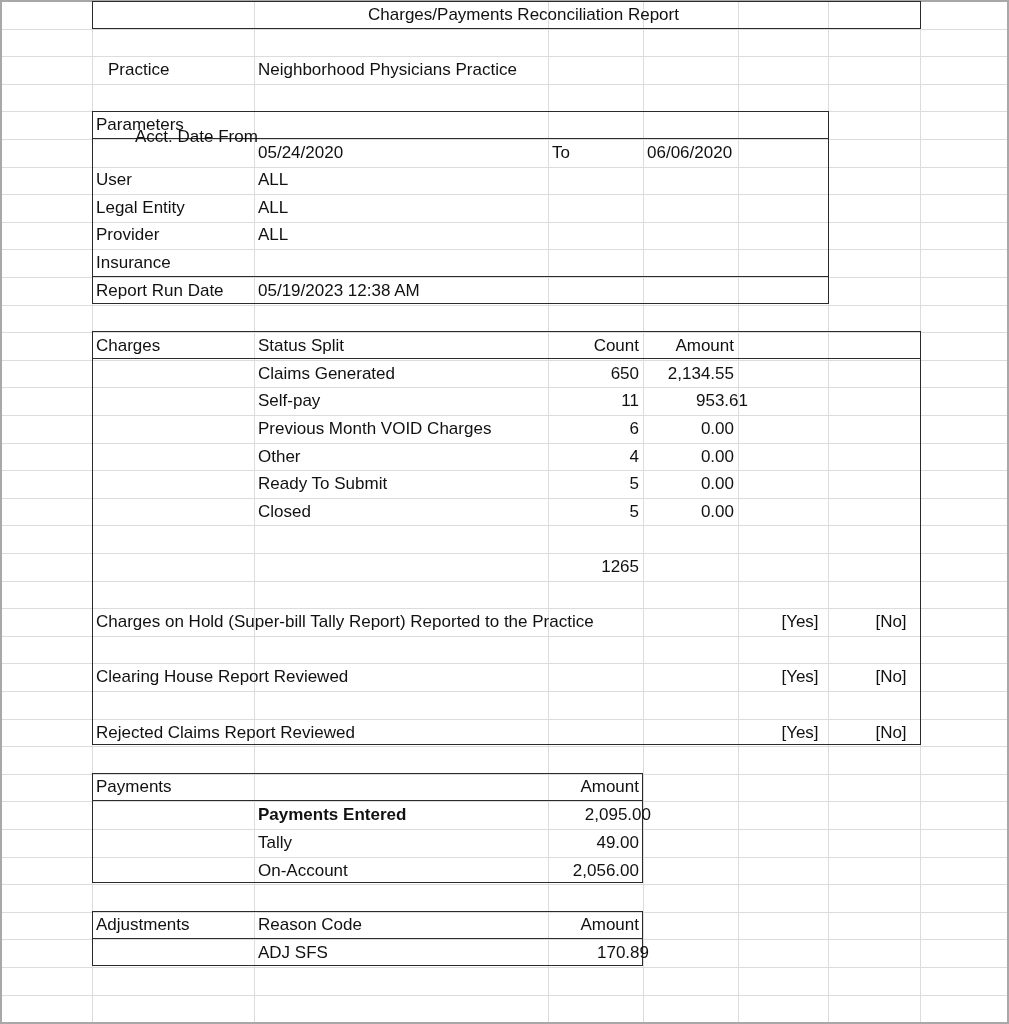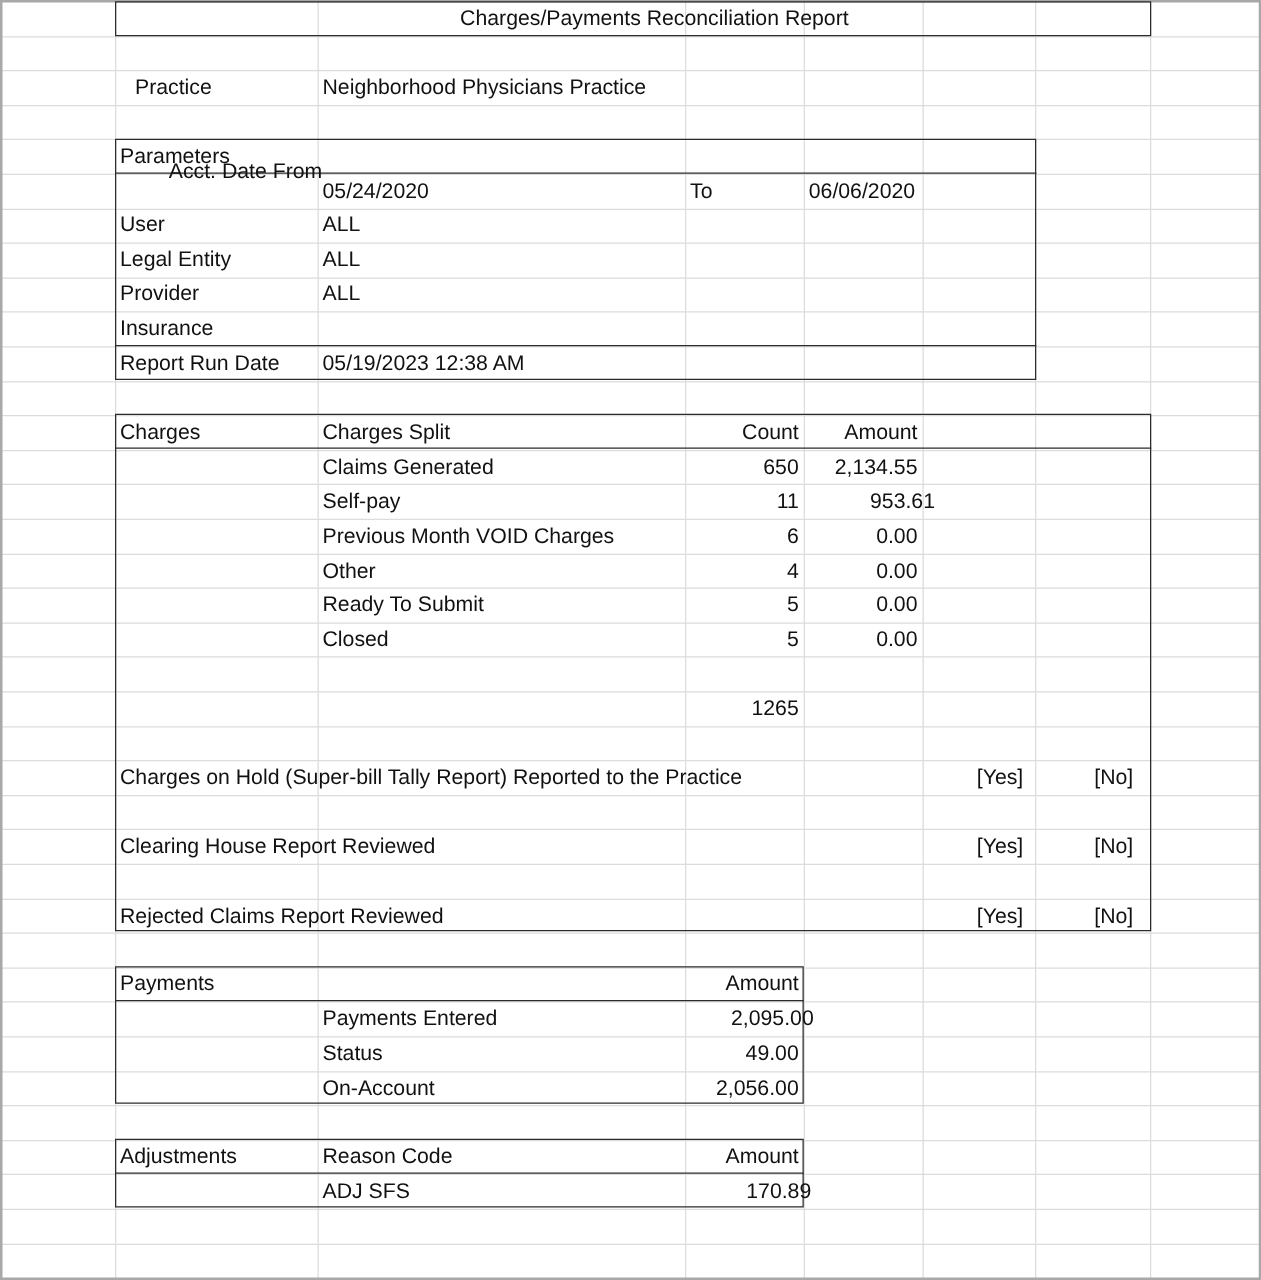--- a/index.html
+++ b/index.html
@@ -88,21 +88,21 @@
   <div class="cell" style="left:92px;top:221px;">Provider</div>
   <div class="cell" style="left:254px;top:221px;">ALL</div>
   <div class="cell" style="left:92px;top:249px;">Insurance</div>
   <div class="cell" style="left:254px;top:249px;"></div>
   <div class="cell" style="left:92px;top:277px;">Report Run Date</div>
   <div class="cell" style="left:254px;top:277px;">05/19/2023 12:38 AM</div>
 
   <div class="box" style="left:92px;top:331px;width:829px;height:414px;"></div>
   <div class="hline" style="left:92px;top:358px;width:829px;"></div>
   <div class="cell" style="left:92px;top:332px;">Charges</div>
-  <div class="cell" style="left:254px;top:332px;">Charges Split</div>
+  <div class="cell" style="left:254px;top:332px;">Status Split</div>
   <div class="cell r" style="left:548px;top:332px;width:95px;">Count</div>
   <div class="cell r" style="left:643px;top:332px;width:95px;">Amount</div>
   <div id="charges-rows">
       <div class="cell " style="left: 254px; top: 360px;">Claims Generated</div>
       <div class="cell r" style="left: 548px; top: 360px; width: 95px;">650</div>
       <div class="cell r" style="left: 643px; top: 360px; width: 95px;">2,134.55</div>
       <div class="cell " style="left: 254px; top: 387px;">Self-pay</div>
       <div class="cell r" style="left: 548px; top: 387px; width: 95px;">11</div>
       <div class="cell r" style="left: 643px; top: 387px; width: 95px; margin-left: 14px;">953.61</div>
       <div class="cell " style="left: 254px; top: 415px;">Previous Month VOID Charges</div>
@@ -129,23 +129,23 @@
       <div class="cell " style="left: 92px; top: 719px;">Rejected Claims Report Reviewed</div>
       <div class="cell c tag" style="left: 738px; top: 719px; width: 90px;">[Yes]</div>
       <div class="cell c tag" style="left: 828px; top: 719px; width: 92px;">[No]</div>
     </div>
 
   <div class="box" style="left:92px;top:773px;width:551px;height:110px;"></div>
   <div class="hline" style="left:92px;top:800px;width:551px;"></div>
   <div class="cell" style="left:92px;top:773px;">Payments</div>
   <div class="cell r" style="left:548px;top:773px;width:95px;">Amount</div>
   <div id="payments-rows">
-      <div class="cell " style="left: 254px; top: 801px;">Payments Entered</div>
+      <div class="cell " style="left: 254px; top: 801px; font-weight: bold;">Payments Entered</div>
       <div class="cell r" style="left: 548px; top: 801px; width: 107px;">2,095.00</div>
-      <div class="cell " style="left: 254px; top: 829px;">Status</div>
+      <div class="cell " style="left: 254px; top: 829px;">Tally</div>
       <div class="cell r" style="left: 548px; top: 829px; width: 95px;">49.00</div>
       <div class="cell " style="left: 254px; top: 857px;">On-Account</div>
       <div class="cell r" style="left: 548px; top: 857px; width: 95px;">2,056.00</div>
     </div>
 
   <div class="box" style="left:92px;top:911px;width:551px;height:55px;"></div>
   <div class="hline" style="left:92px;top:938px;width:551px;"></div>
   <div class="cell" style="left:92px;top:911px;">Adjustments</div>
   <div class="cell" style="left:254px;top:911px;text-align:center;">Reason Code</div>
   <div class="cell r" style="left:548px;top:911px;width:95px;">Amount</div>

